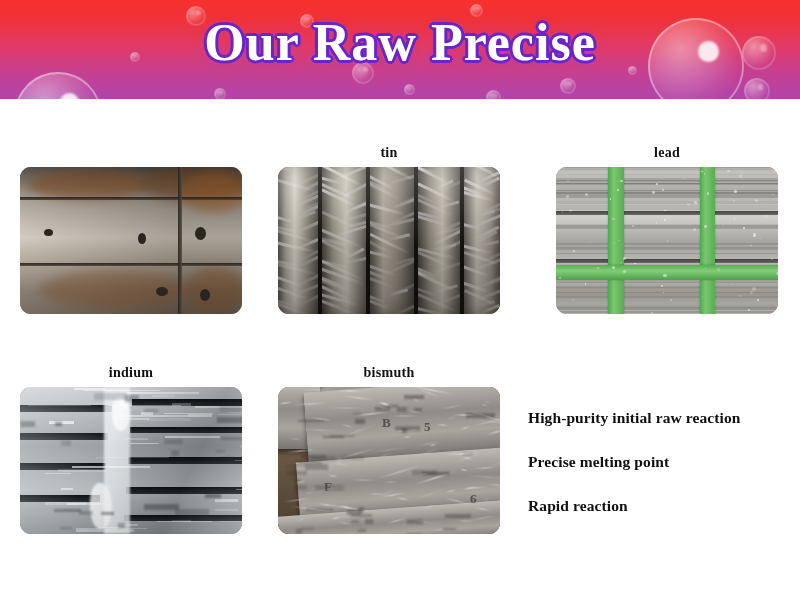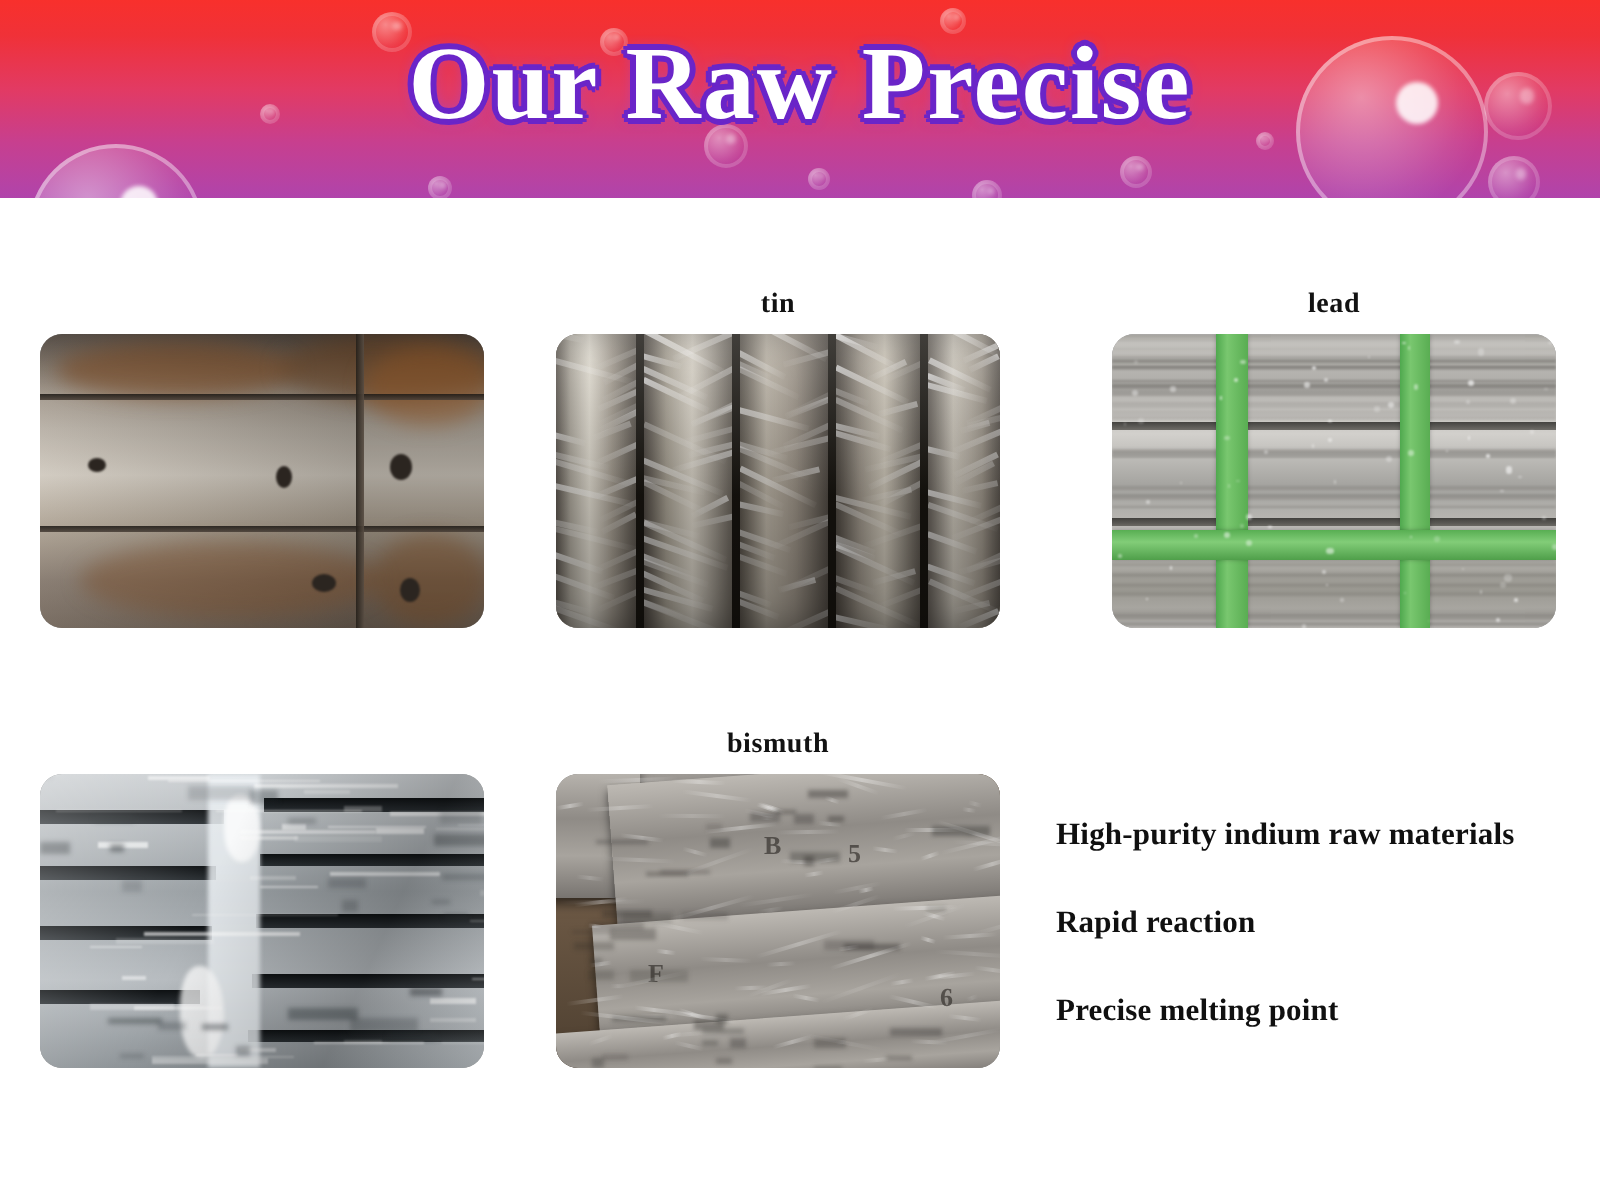--- a/index.html
+++ b/index.html
@@ -495,20 +495,21 @@
           <div class="spec" style="left: 66.7234px; top: 103.116px; height: 3.32072px; width: 3.32072px; opacity: 0.53;"></div>
           <div class="spec" style="left: 2.58393px; top: 109.937px; height: 1.9737px; width: 1.9737px; opacity: 0.57;"></div>
           <div class="spec" style="left: 40.8632px; top: 99.8053px; height: 2.45785px; width: 2.45785px; opacity: 0.43;"></div>
           <div class="spec" style="left: 5.53276px; top: 44.4789px; height: 1.65396px; width: 1.65396px; opacity: 0.26;"></div>
           <div class="spec" style="left: 150.805px; top: 25.0216px; height: 2.63678px; width: 2.63678px; opacity: 0.54;"></div>
         </div>
     </div>
   </div>
 
   <div class="cell" style="left:20px;top:266px;width:222px;height:169px;">
+    <div class="cell-label">indium</div>
     <div class="photo">
       <div class="inner in" id="indium-canvas">
         <div class="darkbar" style="left:0;top:18px;width:92px;height:7px;"></div>
         <div class="darkbar" style="left:0;top:46px;width:88px;height:7px;"></div>
         <div class="darkbar" style="left:0;top:76px;width:86px;height:7px;"></div>
         <div class="darkbar" style="left:0;top:108px;width:80px;height:7px;"></div>
         <div class="darkbar" style="left:112px;top:12px;width:110px;height:7px;"></div>
         <div class="darkbar" style="left:110px;top:40px;width:112px;height:6px;"></div>
         <div class="darkbar" style="left:108px;top:70px;width:114px;height:7px;"></div>
         <div class="darkbar" style="left:106px;top:100px;width:116px;height:7px;"></div>
@@ -727,18 +728,18 @@
           <div style="position: absolute; left: 17.2372px; top: 92.4074px; width: 5.49103px; height: 2.71396px; background: rgba(40, 38, 35, 0.23); filter: blur(1px);"></div>
           <div style="position: absolute; left: 8.26049px; top: 77.9715px; width: 19.4011px; height: 2.14846px; background: rgba(40, 38, 35, 0.19); filter: blur(1px);"></div>
           <div style="position: absolute; left: 86.8865px; top: 132.009px; width: 7.95002px; height: 5.41346px; background: rgba(40, 38, 35, 0.3); filter: blur(1px);"></div>
           <div style="position: absolute; left: 32.755px; top: 69.3191px; width: 25.1212px; height: 5.67602px; background: rgba(40, 38, 35, 0.15); filter: blur(1px);"></div>
           <div style="position: absolute; left: 23.2215px; top: 139.618px; width: 12.7126px; height: 3.71245px; background: rgba(40, 38, 35, 0.17); filter: blur(1px);"></div>
         </div>
     </div>
   </div>
 
   <div class="bullets">
-    <div class="line">High-purity indium raw materials</div>
+    <div class="line">High-purity initial raw reaction</div>
+    <div class="line">Precise melting point</div>
     <div class="line">Rapid reaction</div>
-    <div class="line">Precise melting point</div>
   </div>
 
 </div>
 
 </body></html>

